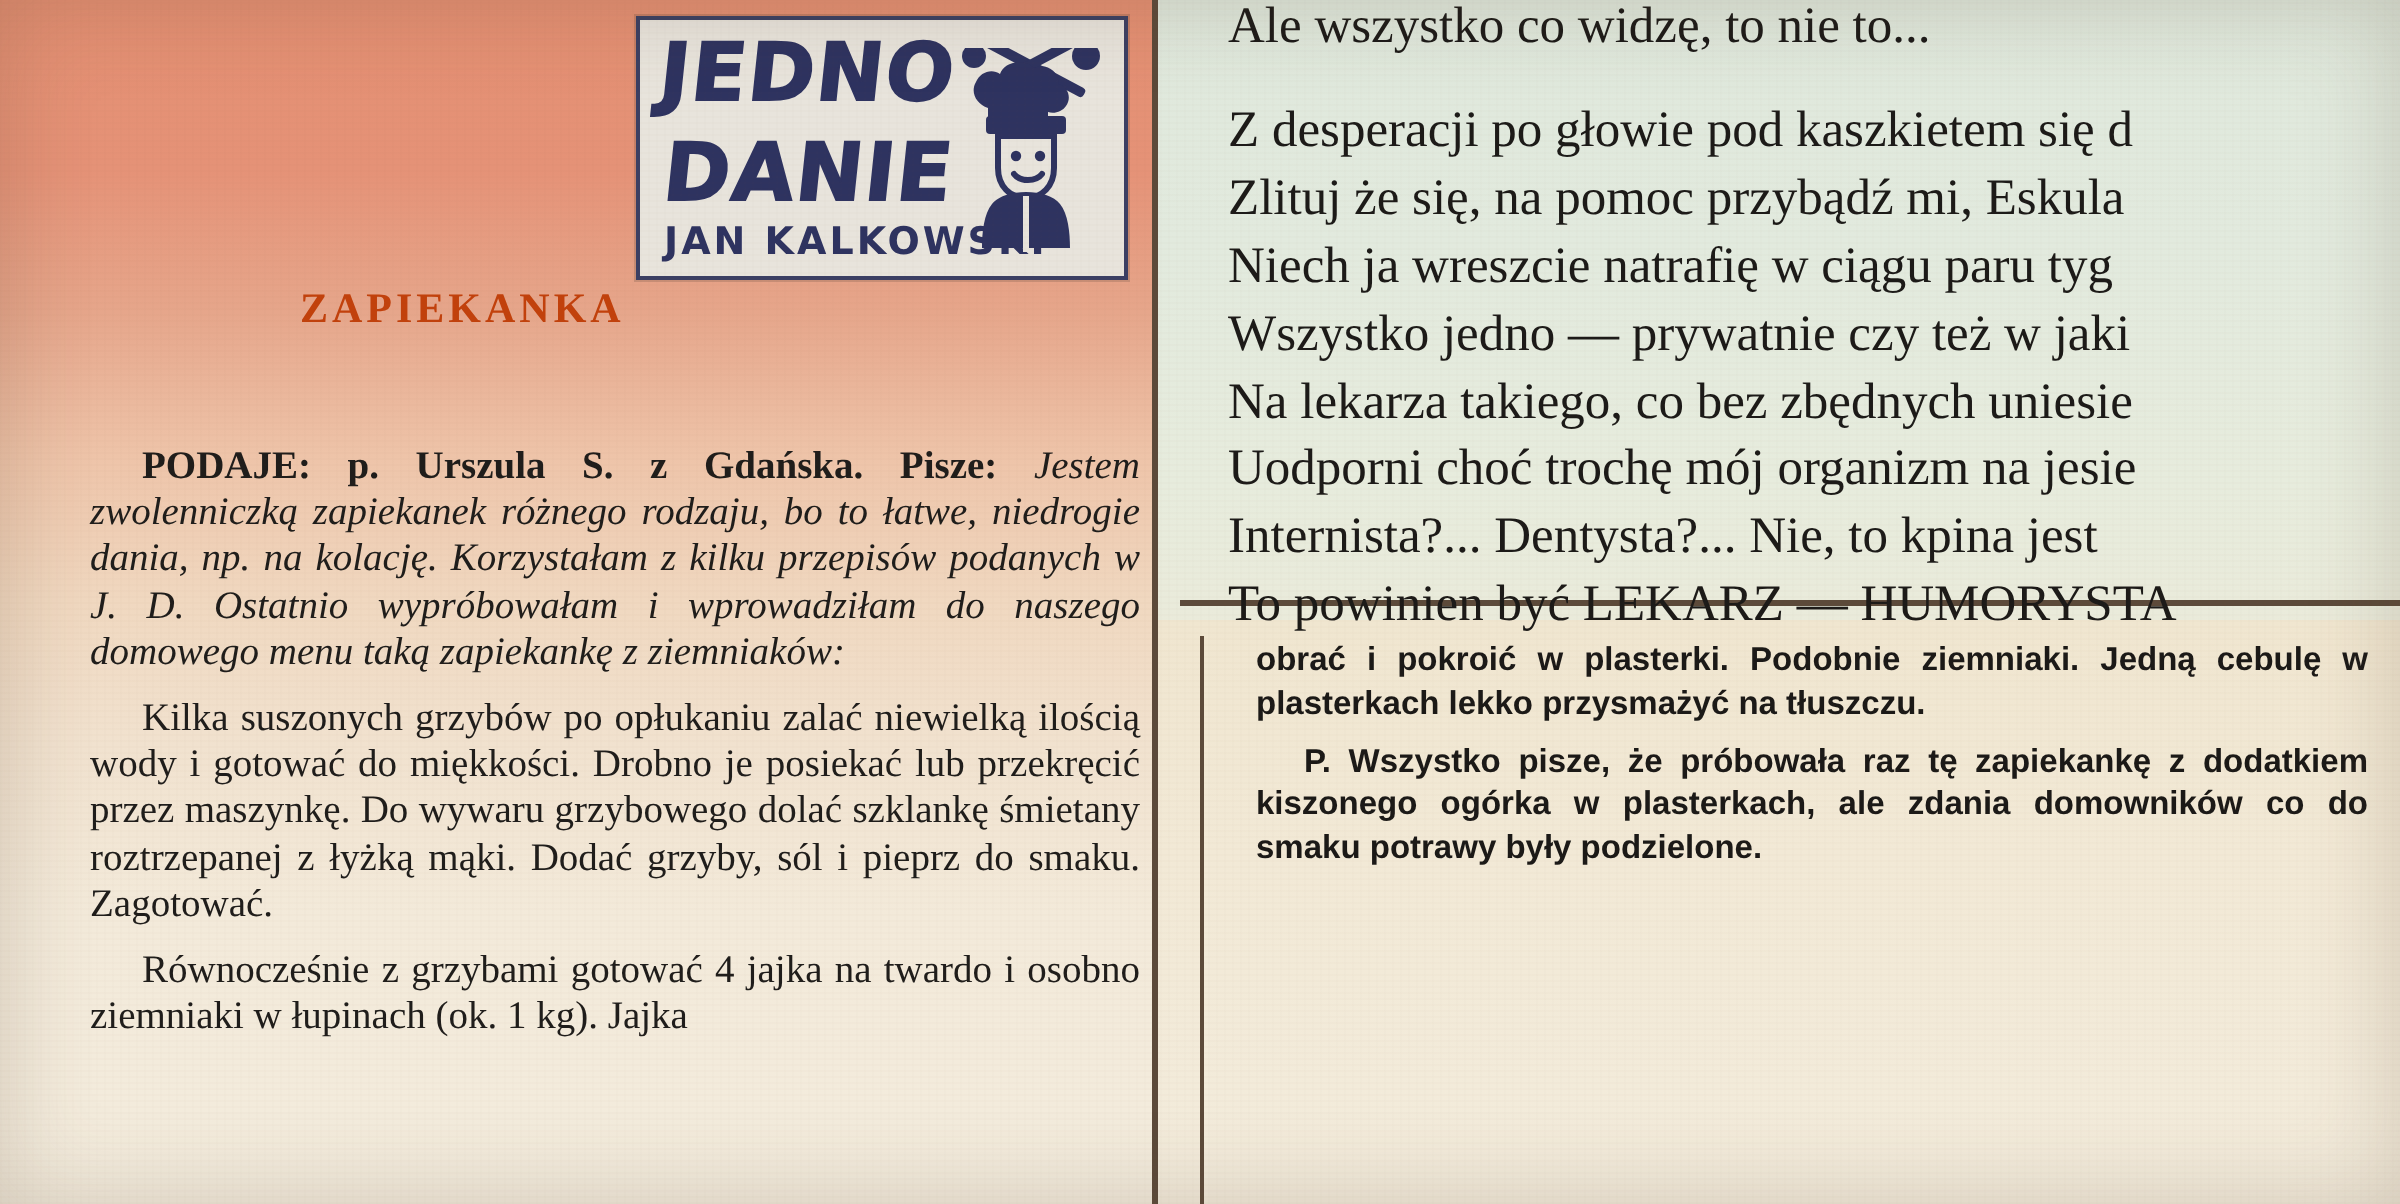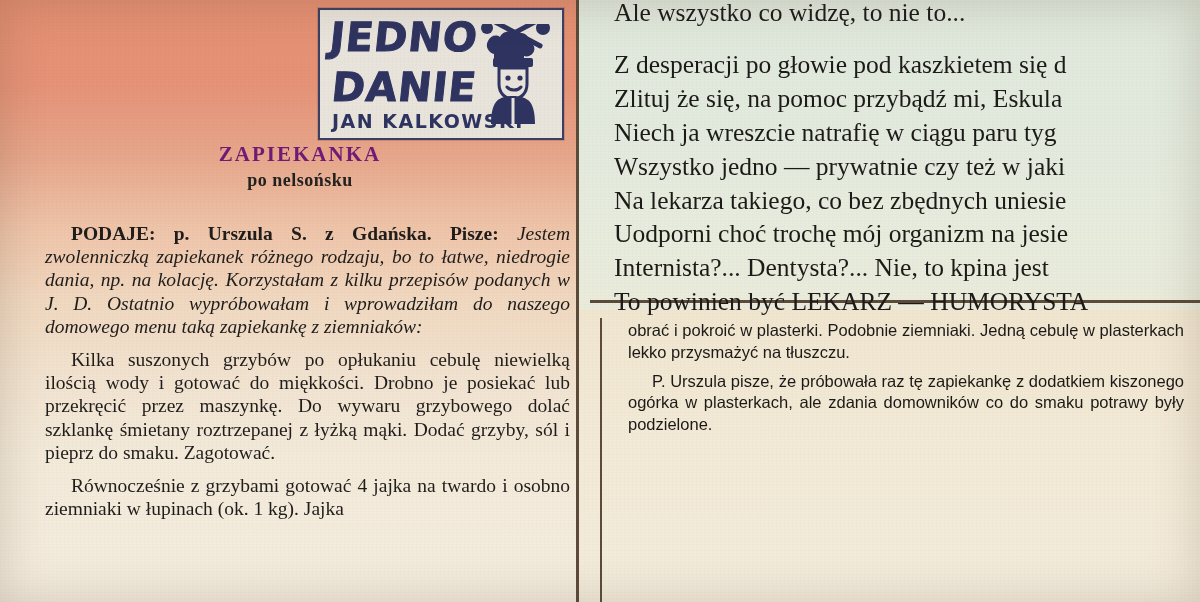--- a/index.html
+++ b/index.html
@@ -123,26 +123,25 @@
     position: absolute;
     right: 4px; top: 14px;
     width: 84px; height: 106px;
   }
 
   
   .headline {
     position: absolute;
     left: 150px; top: 142px;
     width: 300px;
-    text-align: center;
     font-family: "Liberation Serif", serif;
     font-weight: bold;
     font-size: 21px;
     letter-spacing: 2px;
-    color: #701a75;
+    color: #c2410c;
   }
   .subhead {
     position: absolute;
     left: 150px; top: 170px;
     width: 300px;
     text-align: center;
     font-family: "Liberation Serif", serif;
     font-weight: bold;
     font-size: 18px;
     letter-spacing: .5px;
@@ -185,21 +184,21 @@
     left: 628px; top: 320px;
     width: 556px;
     color: #1b1917;
     font-family: "Liberation Sans", sans-serif;
     font-size: 16.5px;
     line-height: 1.32;
     text-align: justify;
   }
   .col-right-bottom p {
     margin: 0 0 7px 0;
-    font-weight: normal;
+    font-weight: bold;
   }
   .col-right-bottom p.indent { text-indent: 24px; }
 
   
   .vignette {
     position: absolute; inset: 0;
     pointer-events: none;
     box-shadow: inset 0 0 46px rgba(90,70,50,.22);
   }
 </style>
@@ -238,44 +237,43 @@
           <path d="M33 63c3 4 11 4 14 0" stroke="#2e3360" stroke-width="3" fill="none" stroke-linecap="round"></path>
 
           <path d="M22 78c3-4 10-6 17-6s14 2 17 6c4 5 5 14 5 22H17c0-8 1-17 5-22z"></path>
           <path d="M39 74v28" stroke="#e8e4dc" stroke-width="3"></path>
         </g>
       </svg>
     </div>
   </div>
 
   <div class="headline">ZAPIEKANKA</div>
-  <div class="subhead">po nelsońsku</div>
 
   <div class="col-left-body">
     <p class="para indent">
       <span class="lead-label">PODAJE: p. Urszula S. z Gdańska. Pisze:</span>
       <i>Jestem zwolenniczką zapiekanek różnego rodzaju, bo to łatwe, niedrogie dania, np. na kolację. Korzystałam z kilku przepisów podanych w J. D. Ostatnio wypróbowałam i wprowadziłam do naszego domowego menu taką zapiekankę z ziemniaków:</i>
     </p>
-    <p class="para indent">Kilka suszonych grzybów po opłukaniu cebulę niewielką ilością wody i gotować do miękkości. Drobno je posiekać lub przekręcić przez maszynkę. Do wywaru grzybowego dolać szklankę śmietany roztrzepanej z łyżką mąki. Dodać grzyby, sól i pieprz do smaku. Zagotować.</p>
+    <p class="para indent">Kilka suszonych grzybów po opłukaniu zalać niewielką ilością wody i gotować do miękkości. Drobno je posiekać lub przekręcić przez maszynkę. Do wywaru grzybowego dolać szklankę śmietany roztrzepanej z łyżką mąki. Dodać grzyby, sól i pieprz do smaku. Zagotować.</p>
     <p class="para indent">Równocześnie z grzybami gotować 4 jajka na twardo i osobno ziemniaki w łupinach (ok. 1 kg). Jajka</p>
   </div>
 
   <div class="col-right-top">
     <span class="verse-line">Ale wszystko co widzę, to nie to...</span>
     <div class="verse-gap"></div>
     <span class="verse-line">Z desperacji po głowie pod kaszkietem się d</span>
     <span class="verse-line">Zlituj że się, na pomoc przybądź mi, Eskula</span>
     <span class="verse-line">Niech ja wreszcie natrafię w ciągu paru tyg</span>
     <span class="verse-line">Wszystko jedno — prywatnie czy też w jaki</span>
     <span class="verse-line">Na lekarza takiego, co bez zbędnych uniesie</span>
     <span class="verse-line">Uodporni choć trochę mój organizm na jesie</span>
     <span class="verse-line">Internista?... Dentysta?... Nie, to kpina jest</span>
     <span class="verse-line">To powinien być LEKARZ — HUMORYSTA</span>
   </div>
 
   <div class="col-right-bottom">
     <p>obrać i pokroić w plasterki. Podobnie ziemniaki. Jedną cebulę w plasterkach lekko przysmażyć na tłuszczu.</p>
-    <p class="indent">P. Urszula pisze, że próbowała raz tę zapiekankę z dodatkiem kiszonego ogórka w plasterkach, ale zdania domowników co do smaku potrawy były podzielone.</p>
+    <p class="indent">P. Wszystko pisze, że próbowała raz tę zapiekankę z dodatkiem kiszonego ogórka w plasterkach, ale zdania domowników co do smaku potrawy były podzielone.</p>
   </div>
 
   <div class="grain"></div>
   <div class="vignette"></div>
 </div>
 
 </body></html>

